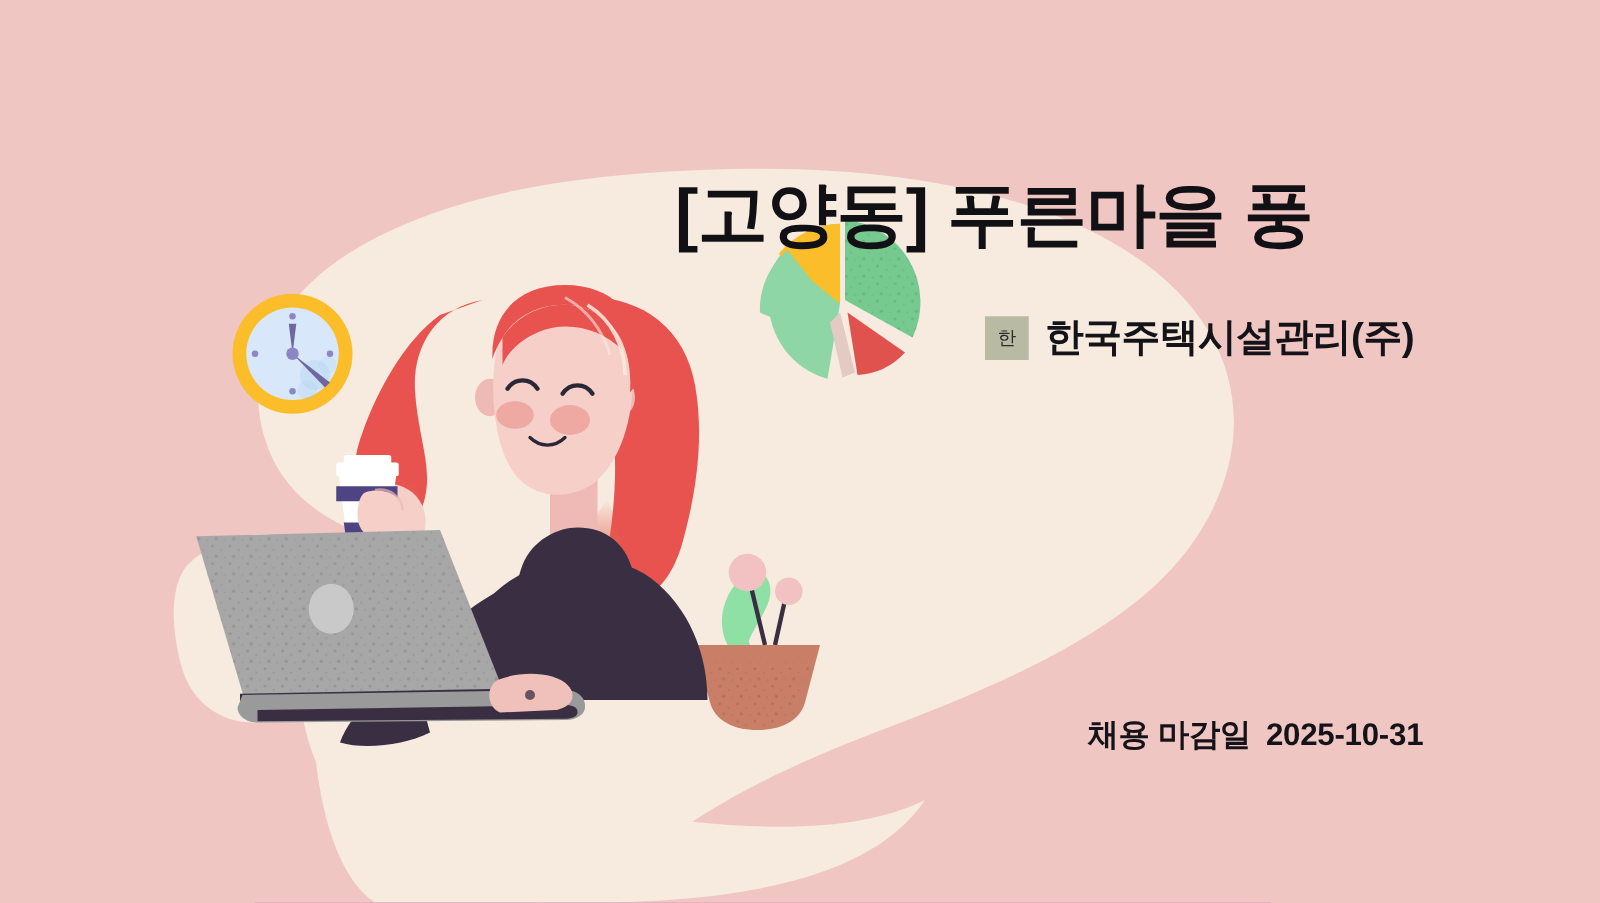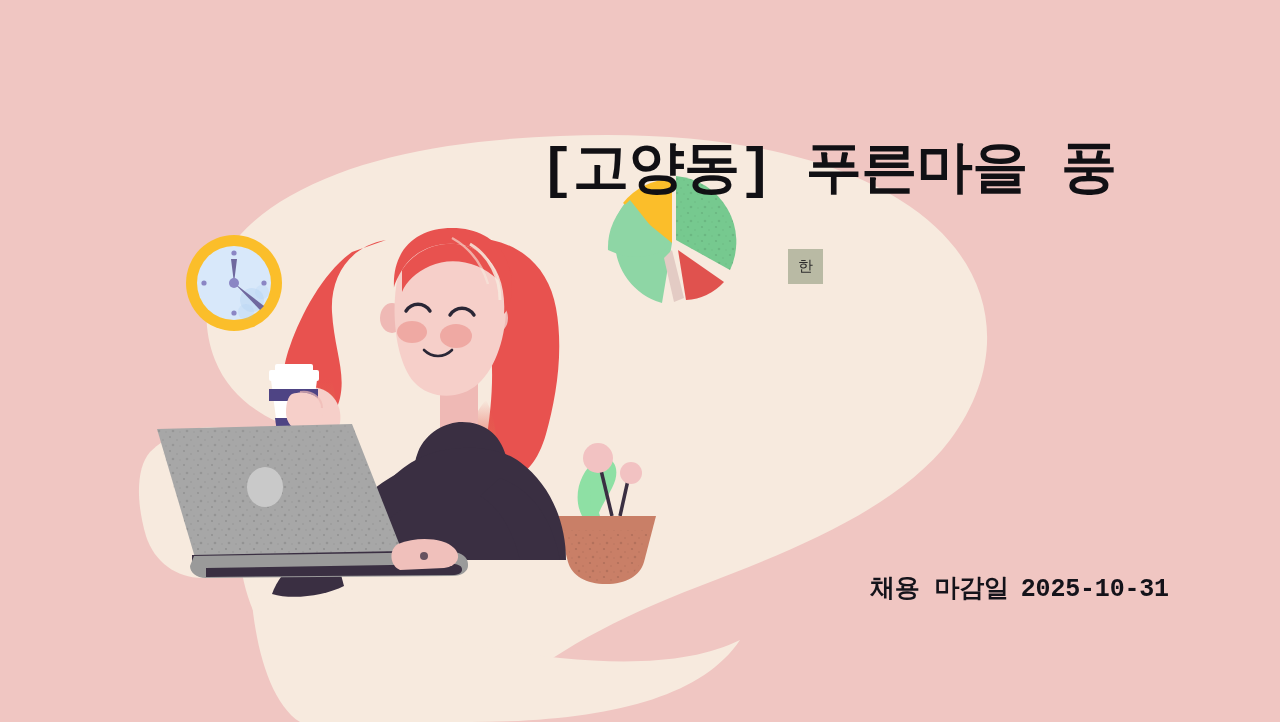--- a/index.html
+++ b/index.html
@@ -7,21 +7,20 @@
   html, body {
     width:1280px; height:722px;
     font-family:"Liberation Sans", sans-serif;
   }
 
   #card {
     position:relative;
     width:1280px; height:722px;
     overflow:hidden;
     background:#be185d;
-    font-family:Liberation Mono, monospace;
   }
 
   
   .blob-layer {
     position:absolute; inset:0;
     width:1280px; height:722px;
   }
 
   
   .illu {
@@ -318,20 +317,21 @@
     </g>
 
   </svg>
 
   <div class="text-col">
 
     <div class="job-title">[고양동] 푸른마을 풍</div>
 
     <div class="company-row">
       <span class="company-badge">한</span>
+      <span class="company-name">한국주택시설관리(주)</span>
     </div>
 
     <div class="deadline">
       <span>채용 마감일</span><span class="dl-date">2025-10-31</span>
     </div>
 
   </div>
 
 </div>
 

